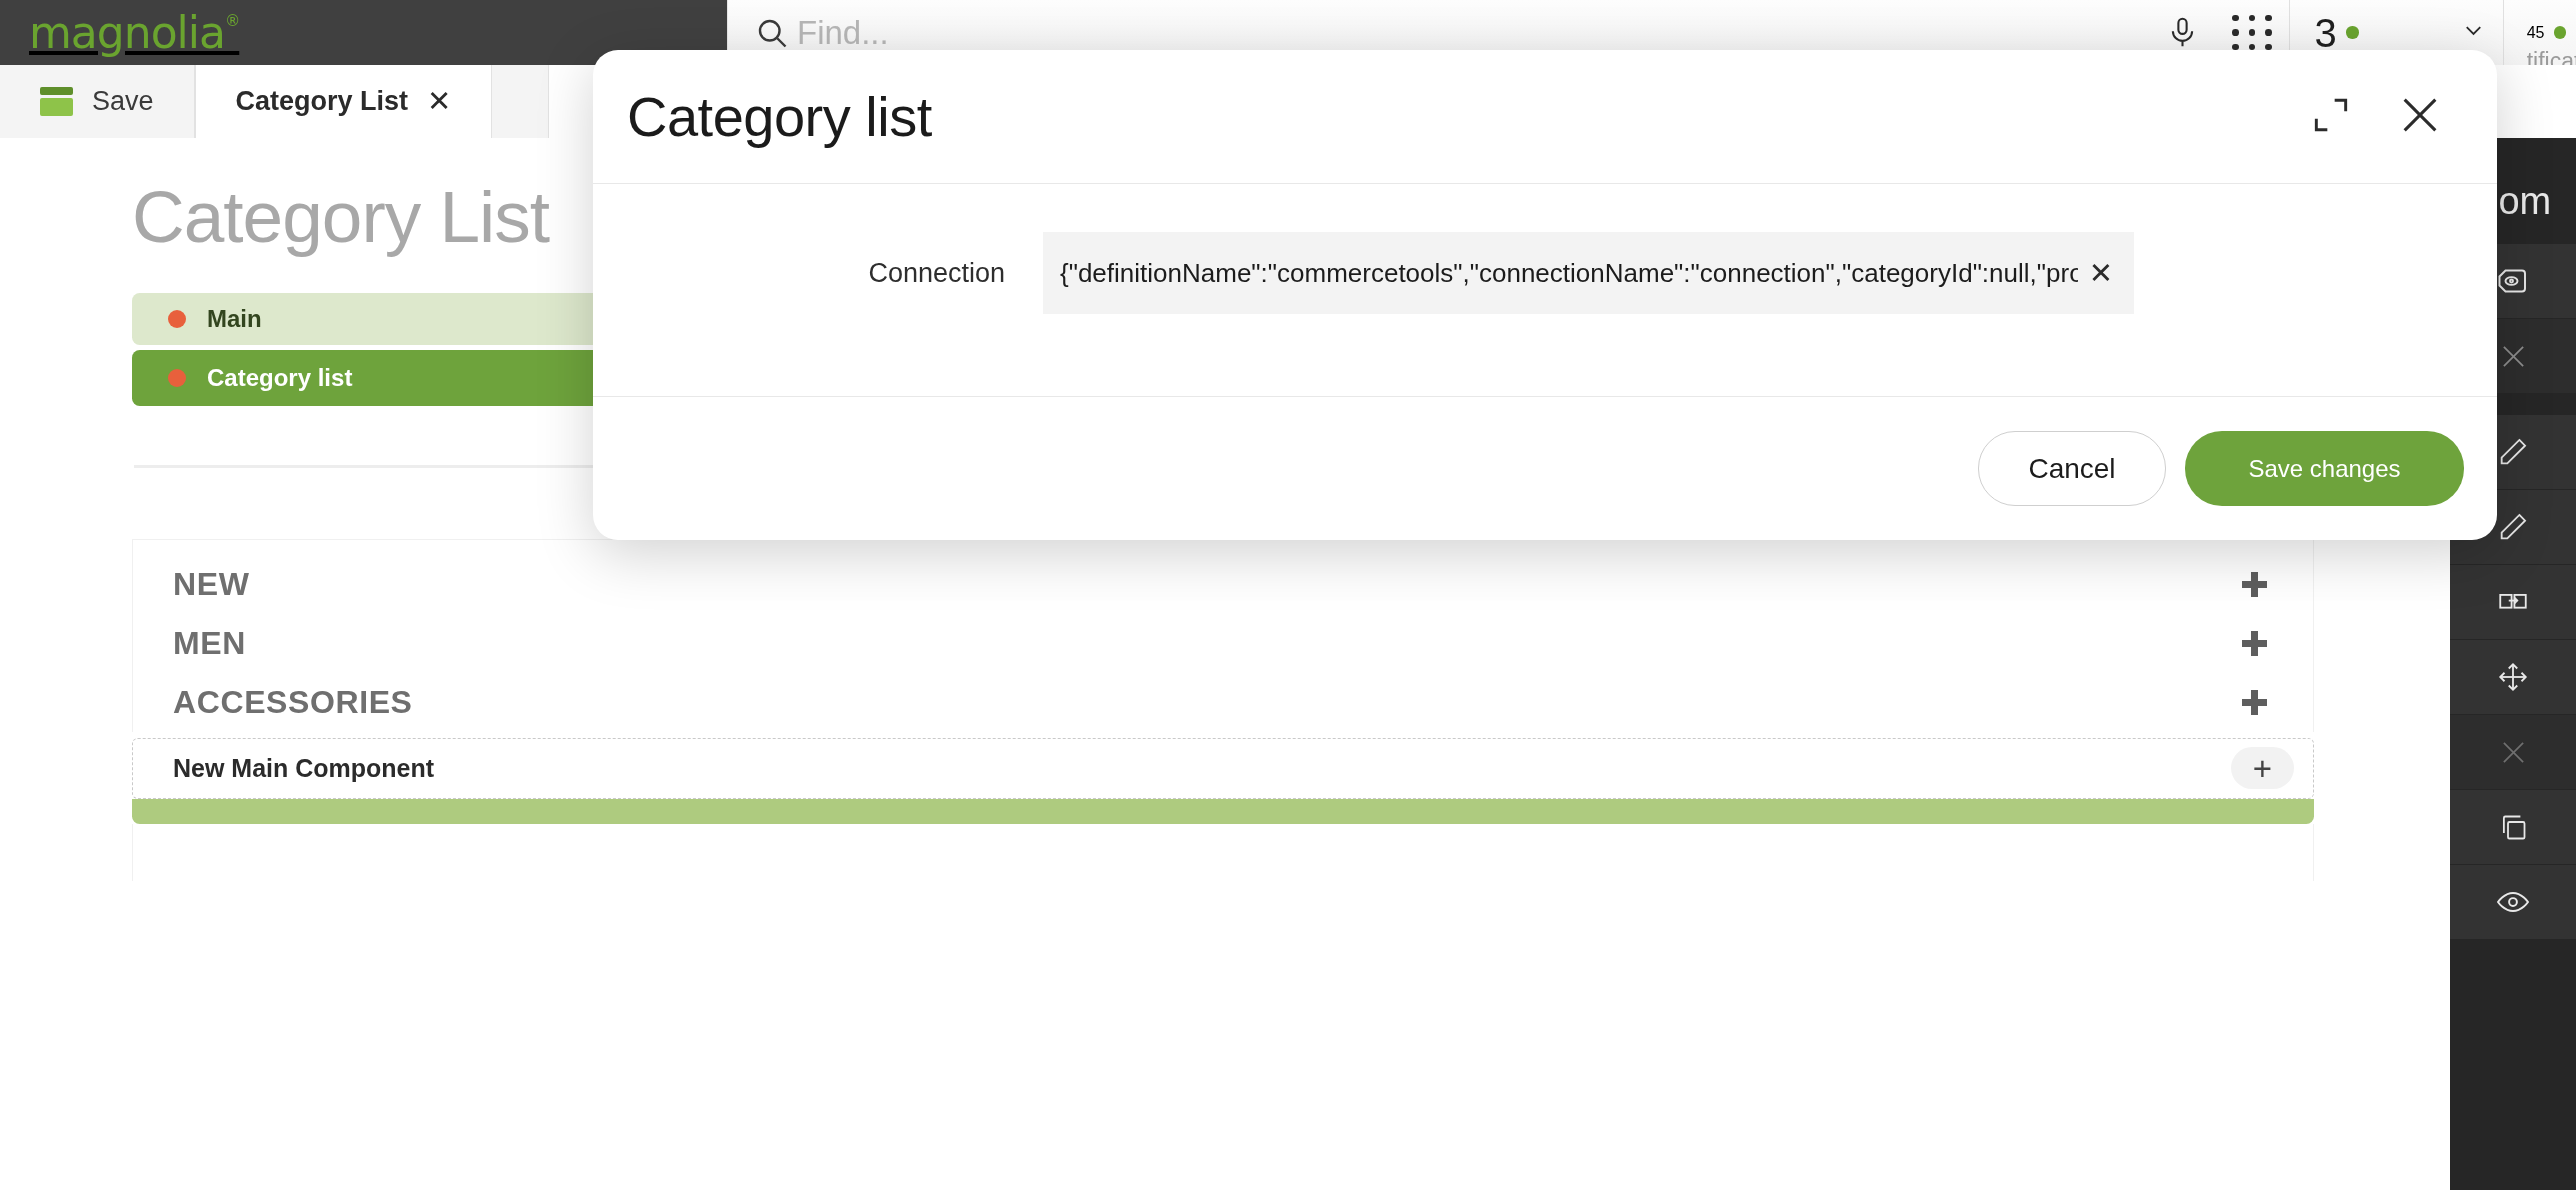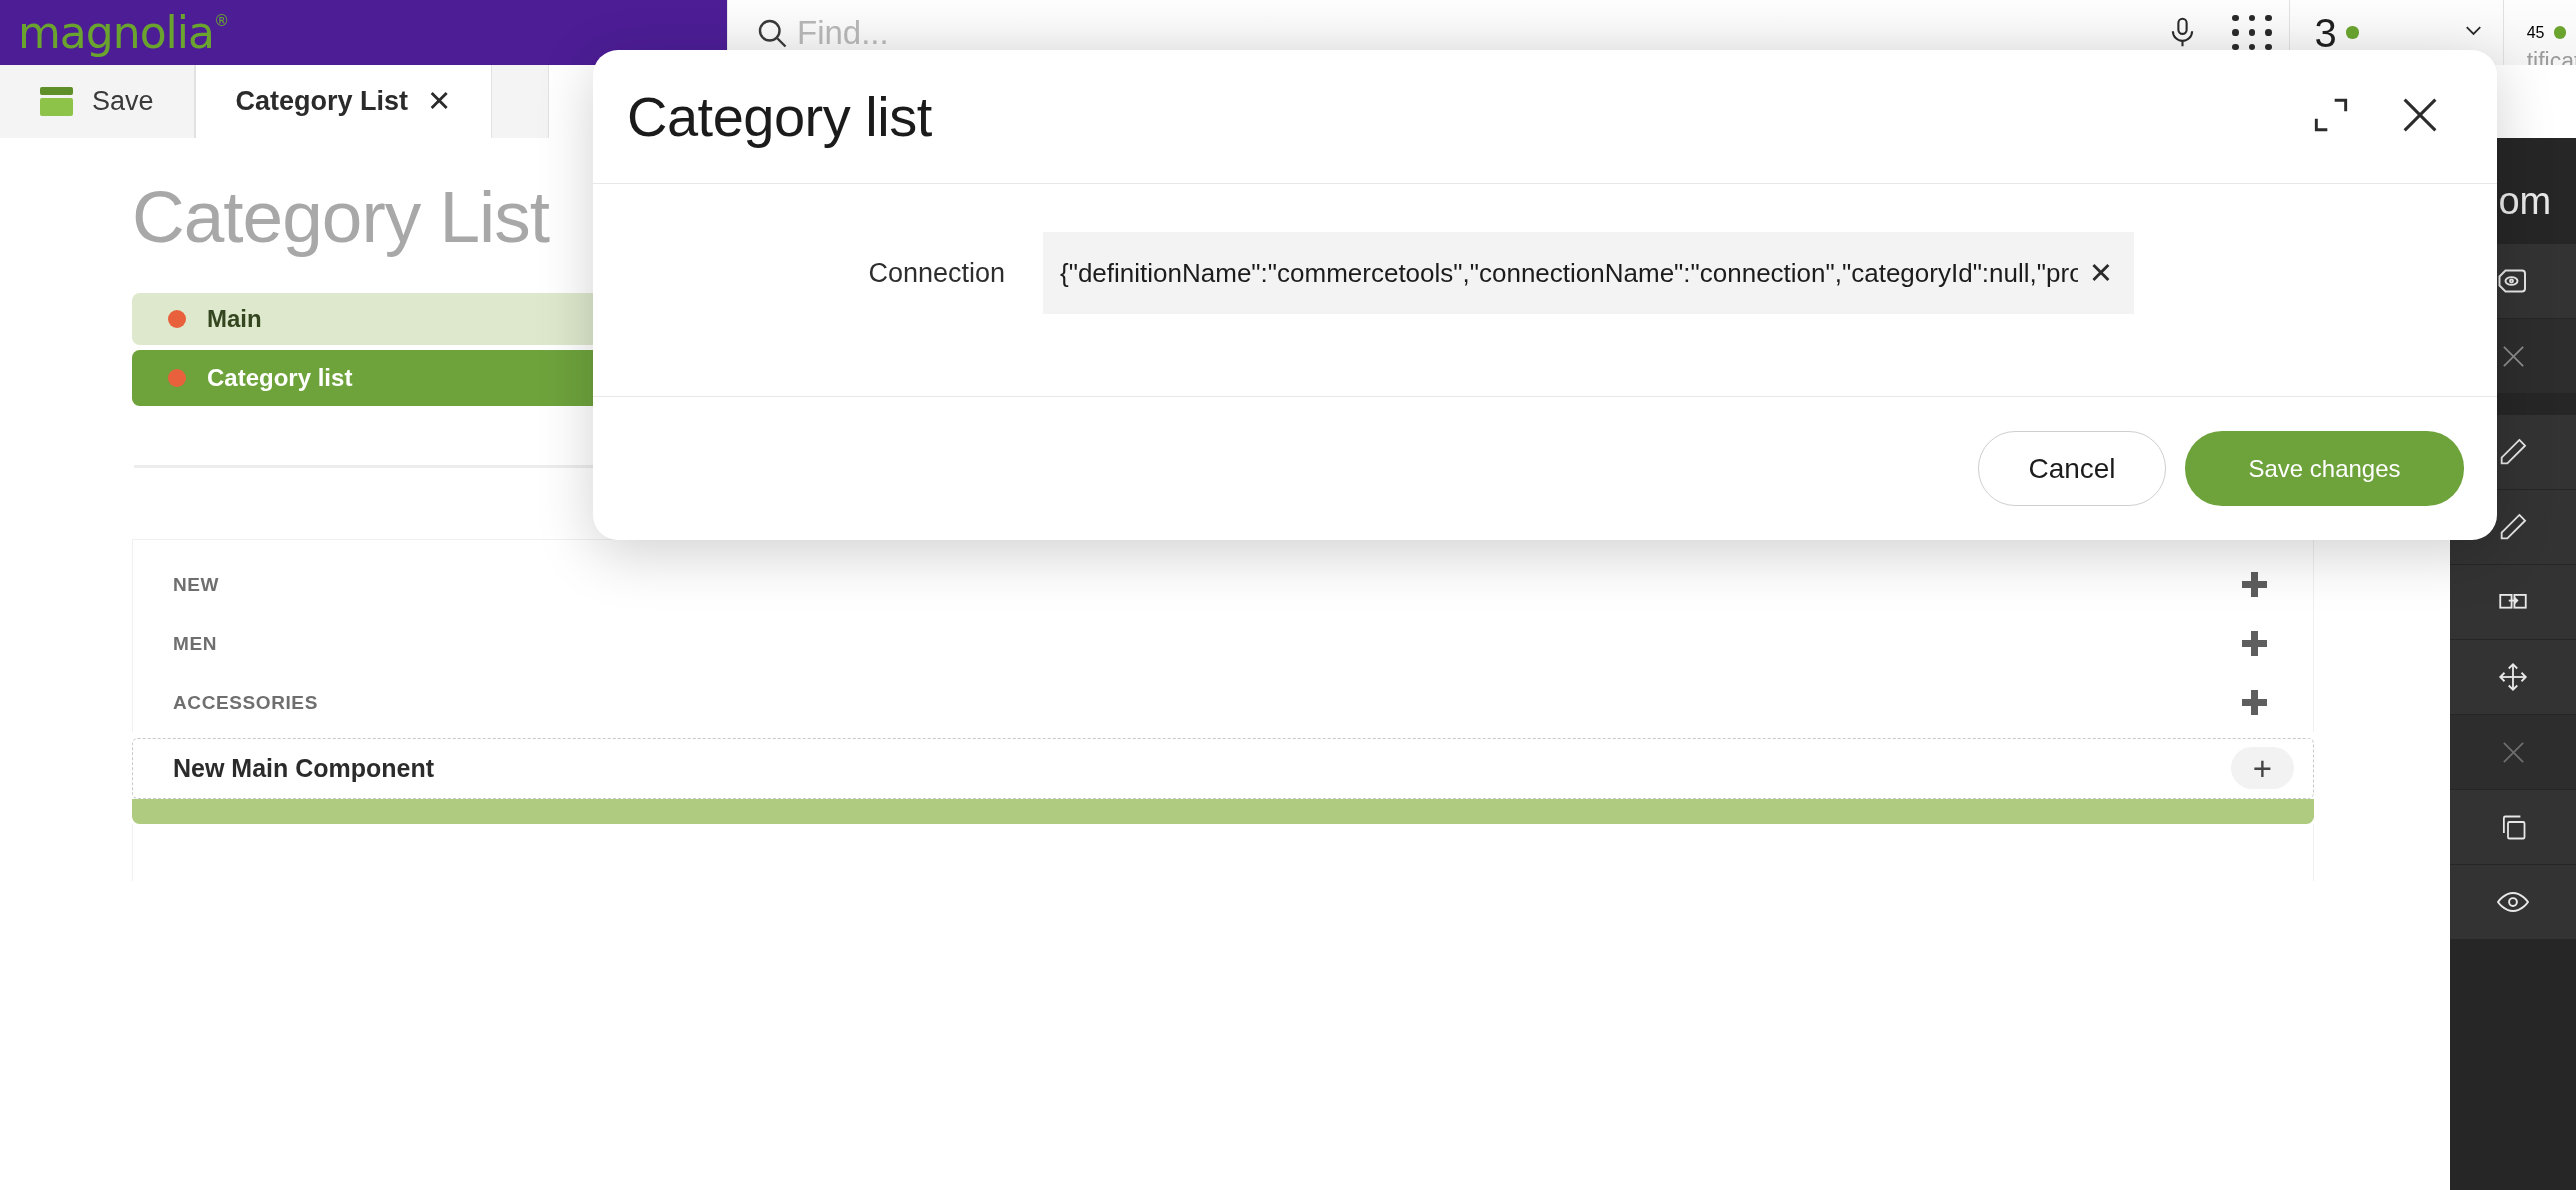--- a/index.html
+++ b/index.html
@@ -25,22 +25,23 @@
     height: 65px;
     background: #ffffff;
     display: flex;
     align-items: center;
   }
   .topbar-left {
     width: 727px;
     height: 65px;
     display: flex;
     align-items: center;
-    padding-left: 18px;
-    background: #4c1d95;
+    padding-left: 29px;
+    background: #404040;
+    text-decoration: underline;
   }
   .logo {
     font-size: 44px;
     color: #6aa42f;
     font-weight: 400;
     letter-spacing: -1px;
     position: relative;
     line-height: 1;
     font-family: "DejaVu Sans", sans-serif;
   }
@@ -213,21 +214,21 @@
     padding: 15.3px 0 0 0;
   }
   .cat-row {
     display: flex;
     align-items: center;
     justify-content: space-between;
     padding: 0 46px 0 40px;
     height: 59px;
   }
   .cat-name {
-    font-size: 19px;
+    font-size: 32px;
     color: #6f6f6f;
     font-weight: 700;
     letter-spacing: 0.6px;
   }
   .plus-thick {
     width: 25px; height: 25px;
     position: relative;
   }
   .plus-thick::before, .plus-thick::after {
     content: ""; position: absolute; background: #5e5e5e;

